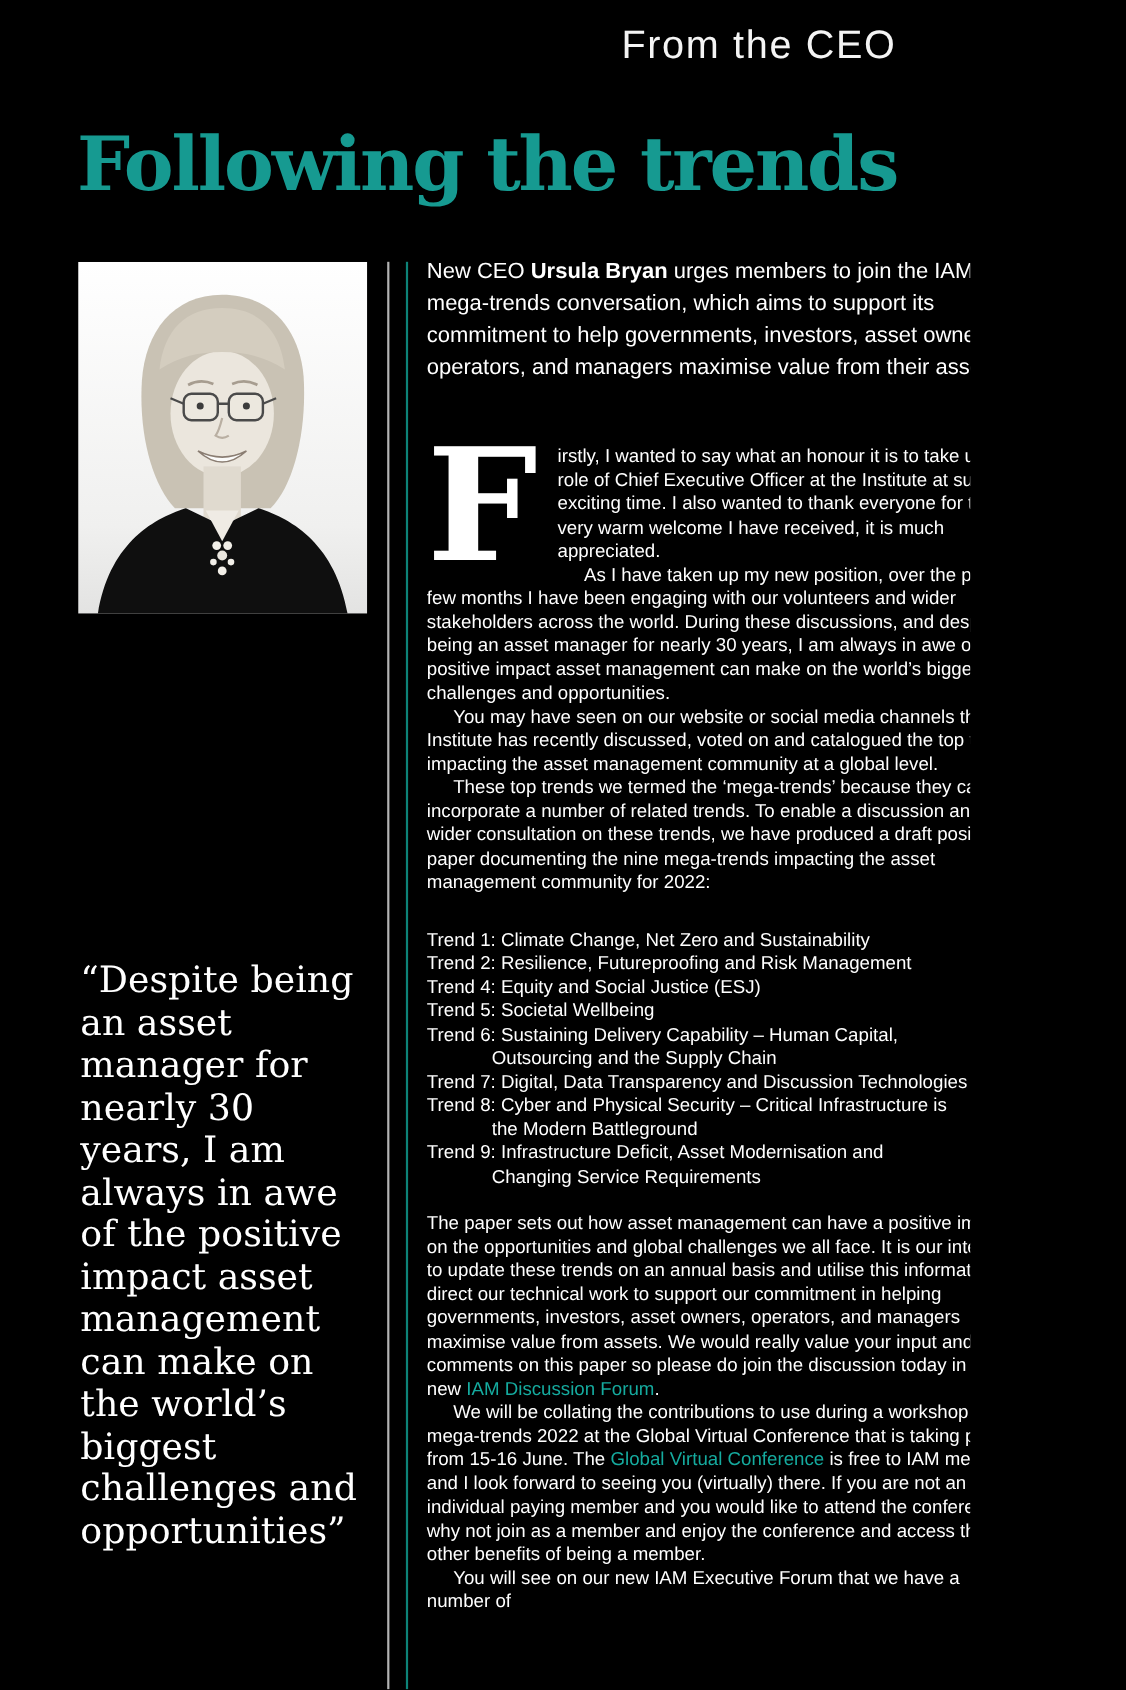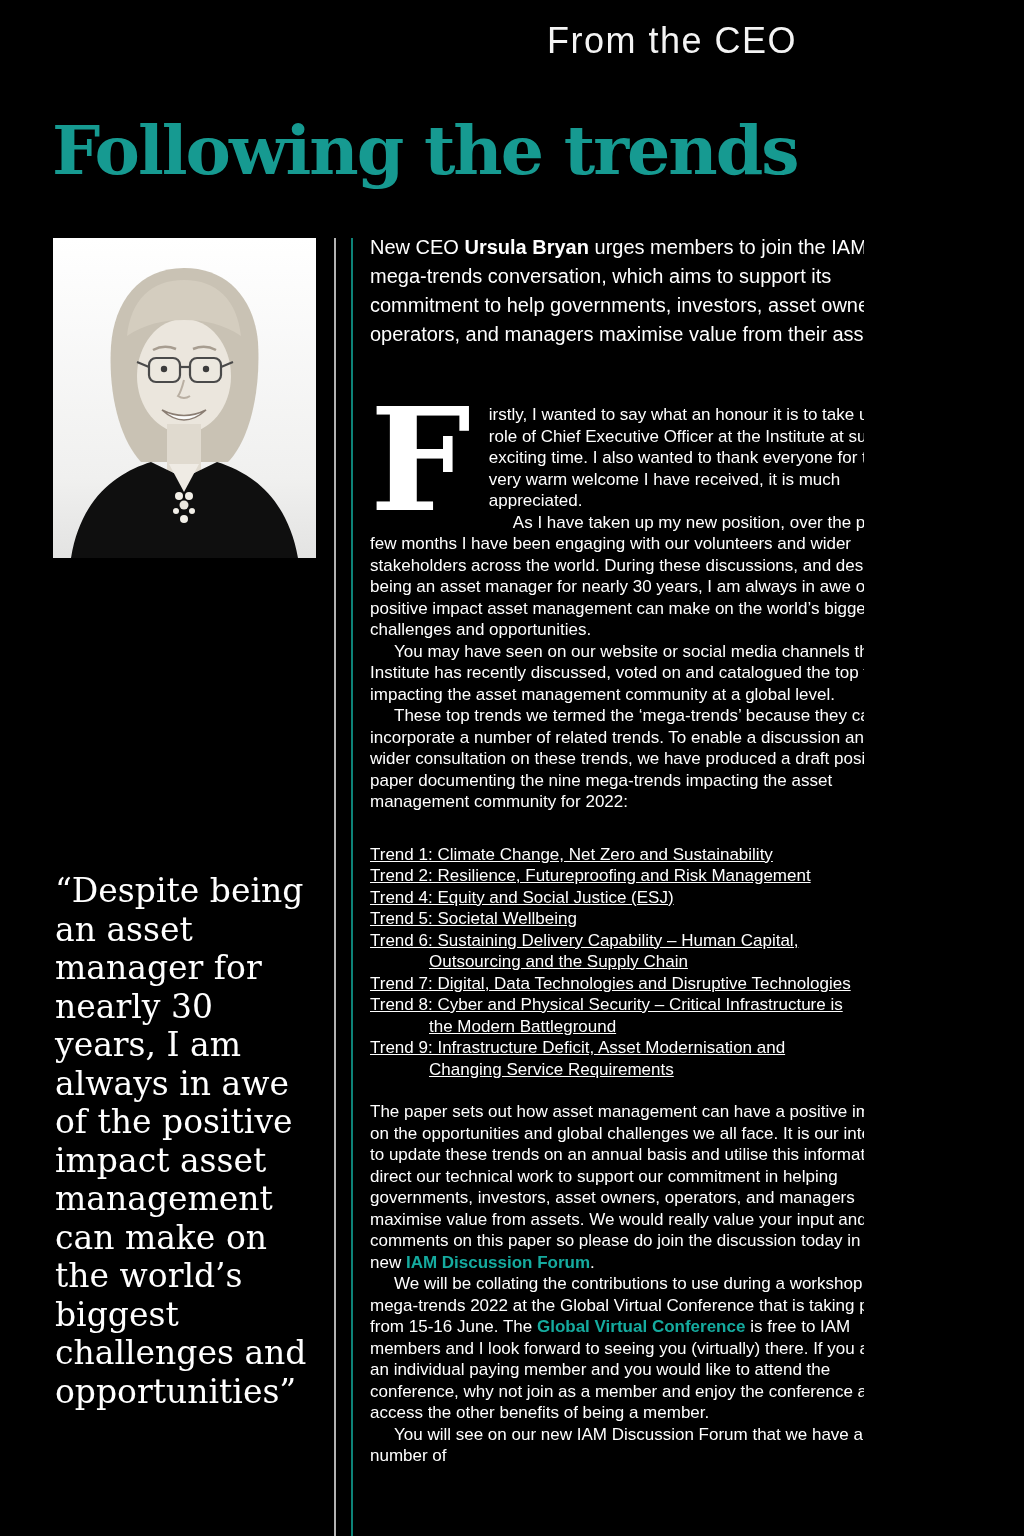--- a/index.html
+++ b/index.html
@@ -1,17 +1,17 @@
 <!DOCTYPE html>
 <html><head>
 <meta charset="utf-8">
 <style>
   html,body{margin:0;padding:0;background:#000;}
   .page{position:relative;width:864px;height:1536px;background:#000;overflow:hidden;
-        font-family:"Liberation Sans",sans-serif;color:#fff;}
+        font-family:"Liberation Sans",sans-serif;color:#fff;margin-left:18px;}
 
   
   .kicker{position:absolute;top:20px;right:67px;font-size:36px;font-weight:200;
           color:#f4f4f4;letter-spacing:1.5px;}
   .kicker-square{position:absolute;left:968px;top:19px;width:54px;height:46px;background:#00968a;}
 
   
   .title{position:absolute;left:52px;top:110px;margin:0;width:920px;
          font-family:"DejaVu Serif",serif;font-weight:700;font-size:68px;
          letter-spacing:-2px;color:#169a91;white-space:nowrap;}
@@ -30,23 +30,23 @@
          font-size:20px;line-height:29px;color:#fff;}
   .intro b{font-weight:700;}
 
   
   .article{position:absolute;left:370px;top:404px;width:545px;
            font-size:17px;line-height:21.5px;color:#fff;}
   .p{margin:0;}
   .p.indent{text-indent:24px;}
   .dropcap{float:left;font-family:"DejaVu Serif",serif;font-weight:700;
            font-size:142px;line-height:100px;height:106px;margin:6px 18px 0 0;color:#fff;}
-  .trends{margin:31px 0 21px 0;text-decoration:underline;}
+  .trends{margin:31px 0 21px 0;}
   .trend{margin:0;padding-left:59px;text-indent:-59px;white-space:pre-line;}
-  .link{color:#15ab9f;font-weight:700;text-decoration:none;cursor:pointer;text-align:right;}
+  .link{color:#15ab9f;font-weight:400;text-decoration:none;cursor:pointer;text-align:right;}
 
   
   .pullquote{position:absolute;left:55px;top:872px;width:266px;margin:0;
              font-family:"DejaVu Serif",serif;font-size:33px;line-height:38.5px;
              color:#fff;white-space:pre-line;}
 </style>
 </head>
 <body>
 
 <div class="page">
@@ -122,29 +122,29 @@
     <p class="p indent">You may have seen on our website or social media channels that the Institute has recently discussed, voted on and catalogued the top trends impacting the asset management community at a global level.</p>
     <p class="p indent">These top trends we termed the ‘mega-trends’ because they came to incorporate a number of related trends. To enable a discussion and wider consultation on these trends, we have produced a draft position paper documenting the nine mega-trends impacting the asset management community for 2022:</p>
 
     <div class="trends">
       <p class="trend">Trend 1: Climate Change, Net Zero and Sustainability</p>
       <p class="trend">Trend 2: Resilience, Futureproofing and Risk Management</p>
       <p class="trend">Trend 4: Equity and Social Justice (ESJ)</p>
       <p class="trend">Trend 5: Societal Wellbeing</p>
       <p class="trend">Trend 6: Sustaining Delivery Capability – Human Capital,
 Outsourcing and the Supply Chain</p>
-      <p class="trend">Trend 7: Digital, Data Technologies and Disruptive Technologies</p>
+      <p class="trend">Trend 7: Digital, Data Transparency and Discussion Technologies</p>
       <p class="trend">Trend 8: Cyber and Physical Security – Critical Infrastructure is
 the Modern Battleground</p>
       <p class="trend">Trend 9: Infrastructure Deficit, Asset Modernisation and
 Changing Service Requirements</p>
     </div>
 
     <p class="p">
       <span>The paper sets out how asset management can have a positive impact on the opportunities and global challenges we all face. It is our intention to update these trends on an annual basis and utilise this information to direct our technical work to support our commitment in helping governments, investors, asset owners, operators, and managers maximise value from assets. We would really value your input and comments on this paper so please do join the discussion today in our new </span><a class="link">IAM Discussion Forum</a><span>.</span>
     </p>
     <p class="p indent">
       <span>We will be collating the contributions to use during a workshop on mega-trends 2022 at the Global Virtual Conference that is taking place from 15-16 June. The </span><a class="link">Global Virtual Conference</a><span> is free to IAM members and I look forward to seeing you (virtually) there. If you are not an individual paying member and you would like to attend the conference, why not join as a member and enjoy the conference and access the other benefits of being a member.</span>
     </p>
-    <p class="p indent">You will see on our new IAM Discussion Forum that we have a number of</p>
+    <p class="p indent">You will see on our new IAM Executive Forum that we have a number of</p>
   </div>
 
 </div>
 
 </body></html>

